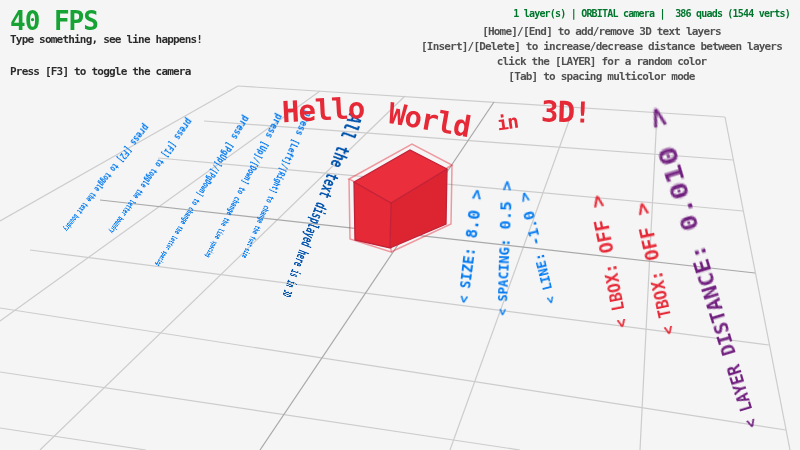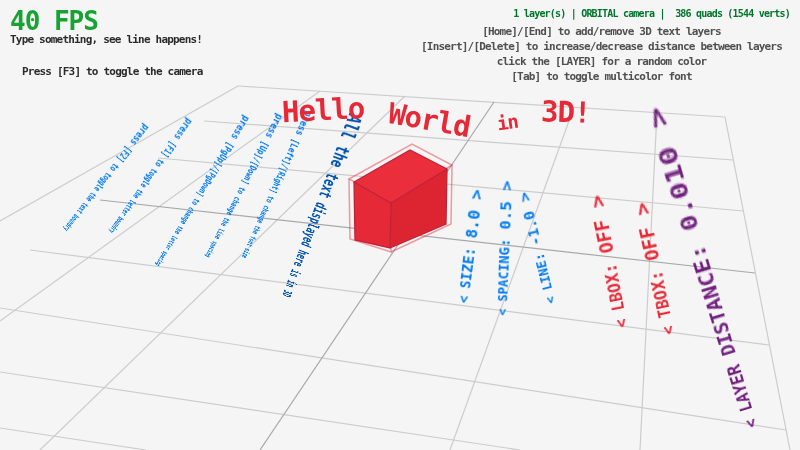--- a/index.html
+++ b/index.html
@@ -4,21 +4,21 @@
 <style>
   html,body{margin:0;padding:0;}
   #app{position:relative;width:800px;height:450px;background:#f5f5f5;overflow:hidden;
        font-family:"DejaVu Sans Mono", monospace;}
 
   
   .hud{position:absolute;font-weight:bold;letter-spacing:-0.8px;}
   #fps{left:10px;top:6px;font-size:26px;letter-spacing:-1px;color:#16a334;}
   #tips-left{left:10px;top:32px;font-size:11px;color:#2b2b2b;line-height:16px;}
   #tips-left .tip{white-space:pre;}
-  #tips-left .gap{margin-top:16px;margin-left:12px;}
+  #tips-left .gap{margin-top:16px;}
   #stats{right:10px;top:8px;font-size:10px;color:#00752c;text-align:right;white-space:pre;}
   #tips-right{right:18px;top:24px;font-size:11px;color:#505050;text-align:center;line-height:15px;}
   #tips-right .tip{white-space:pre;}
 
   
   .g3d{position:absolute;font-weight:bold;white-space:nowrap;transform-origin:0 50%;}
   .g3d .inner{display:inline-block;white-space:nowrap;transform-origin:0 50%;}
 
   
   #info3d{left:356px;top:104px;font-size:19px;color:#0052ac;transform:rotate(111deg);}
@@ -156,16 +156,16 @@
     <div class="tip">Type something, see line happens!</div>
     <div class="tip gap">Press [F3] to toggle the camera</div>
   </div>
 
   <div class="hud" id="stats">1 layer(s) | ORBITAL camera |  386 quads (1544 verts)</div>
 
   <div class="hud" id="tips-right">
     <div class="tip">[Home]/[End] to add/remove 3D text layers</div>
     <div class="tip">[Insert]/[Delete] to increase/decrease distance between layers</div>
     <div class="tip">click the [LAYER] for a random color</div>
-    <div class="tip">[Tab] to toggle multicolor font</div>
+    <div class="tip">[Tab] to spacing multicolor mode</div>
   </div>
 
 </div>
 
 </body></html>

